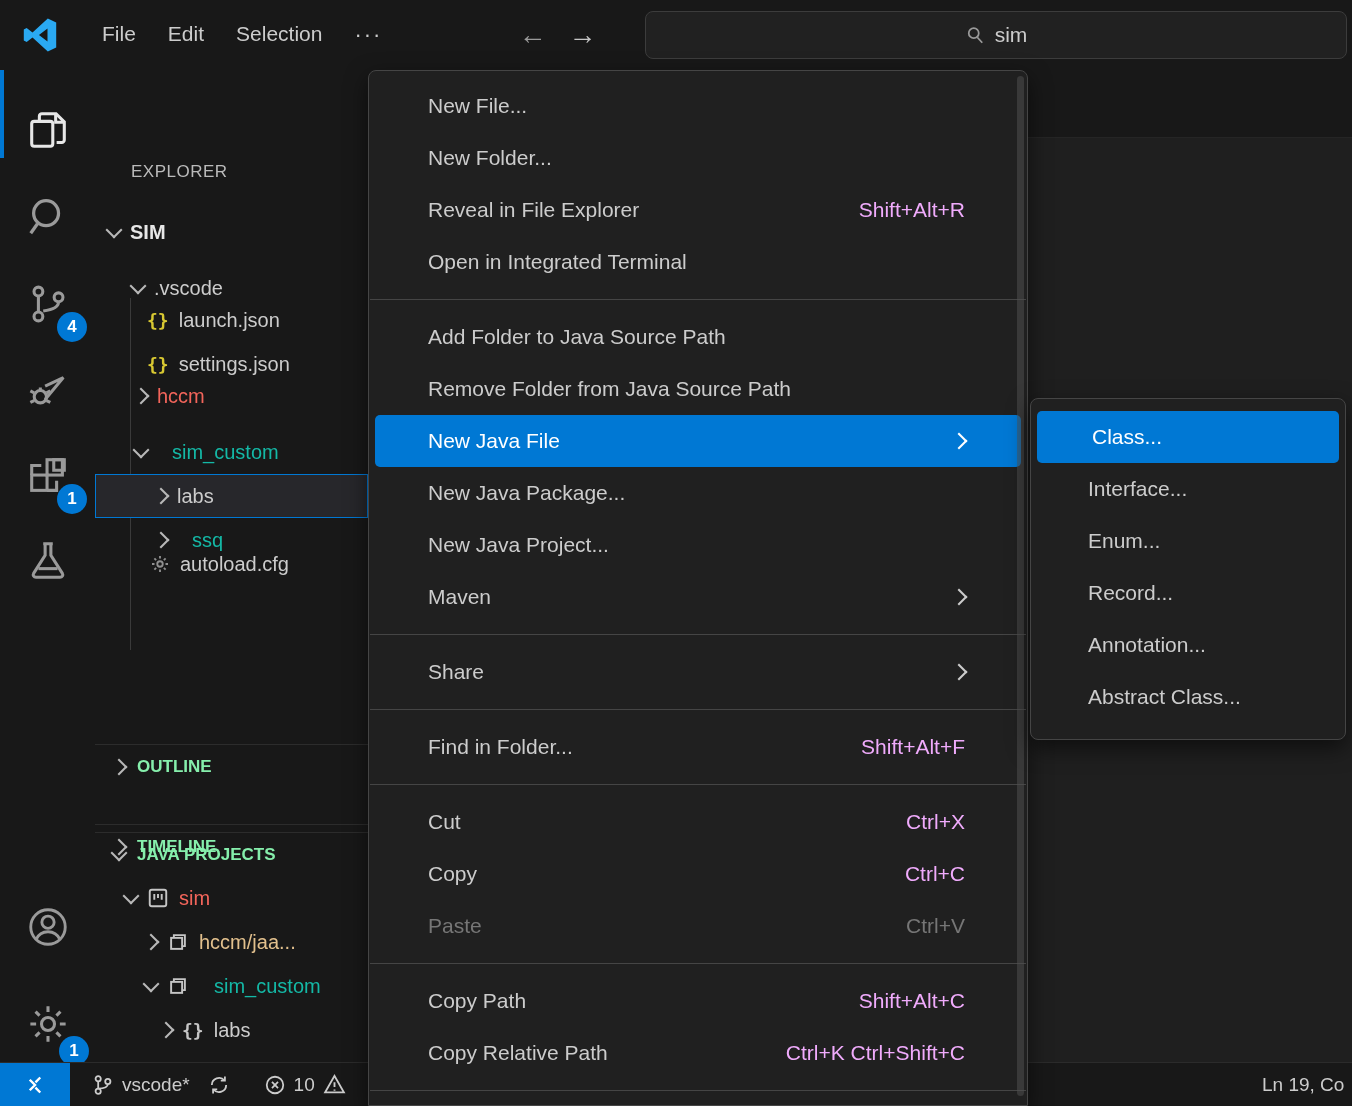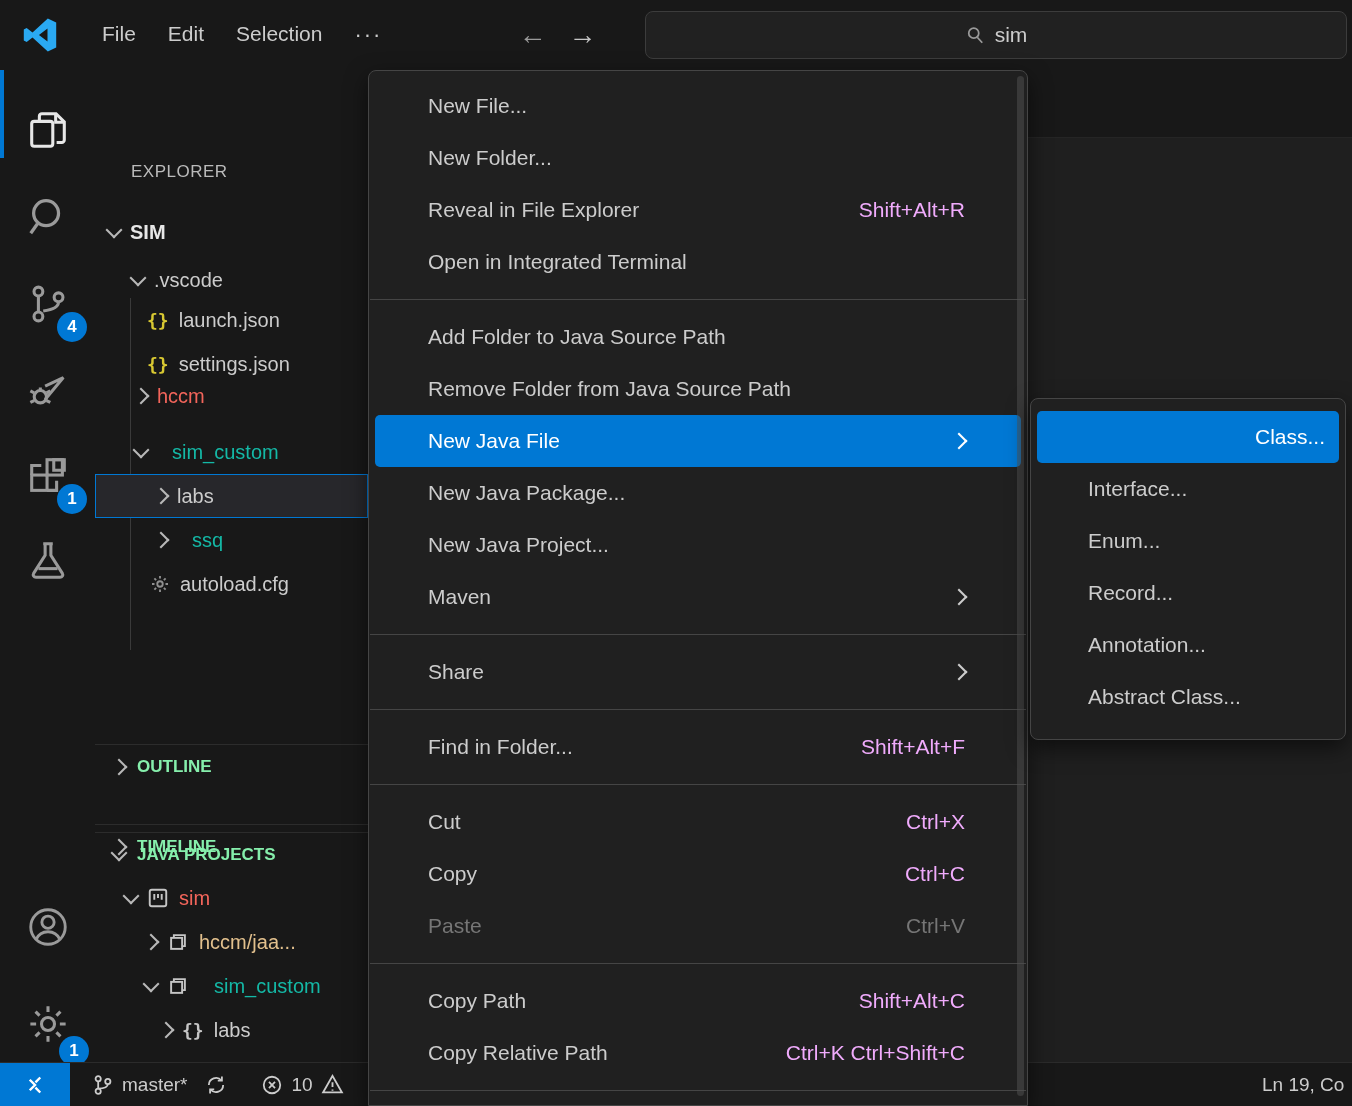--- a/index.html
+++ b/index.html
@@ -60,21 +60,21 @@
   .mi .subarrow{margin-left:auto;width:10px;height:10px;border-right:2px solid #cccccc;border-bottom:2px solid #cccccc;transform:rotate(-45deg);}
   .mi.active{background:#0078d4;border-radius:5px;margin:0 6px;padding:0 56px 0 53px;color:#ffffff;}
   .mi.active .subarrow{border-color:#ffffff;}
   .mi.disabled,.mi.disabled .sc{color:#767676;align-items:center;}
   .msep{height:1px;background:#454545;margin:11px 1px;}
   
   .submenu{position:absolute;left:1030px;top:398px;width:316px;height:342px;background:#202020;
            border:1px solid #454545;border-radius:8px;box-shadow:0 8px 22px rgba(0,0,0,.55);
            box-sizing:border-box;padding-top:12px;z-index:11;}
   .smi{height:52px;display:flex;align-items:center;padding:0 20px 0 57px;font-size:21px;color:#cccccc;}
-  .smi.active{background:#0078d4;border-radius:5px;margin:0 6px;padding:0 14px 0 55px;color:#ffffff;justify-content:flex-end;}
+  .smi.active{background:#0078d4;border-radius:5px;margin:0 6px;padding:0 14px 0 55px;color:#ffffff;}
   
   .statusbar{position:absolute;left:0;top:1062px;width:1352px;height:44px;background:#181818;border-top:1px solid #2b2b2b;
              display:flex;align-items:center;font-size:19px;color:#cccccc;box-sizing:border-box;z-index:5;}
   .remote{width:70px;height:44px;background:#0078d4;display:flex;align-items:center;justify-content:center;flex:0 0 auto;}
   .sbgroup{display:flex;align-items:center;gap:8px;padding:0 10px;height:44px;}
   .lncol{position:absolute;left:1262px;top:0;height:44px;display:flex;align-items:center;white-space:nowrap;}
   svg{display:block;}
 </style>
 </head>
 <body>
@@ -169,21 +169,21 @@
   <div class="sidebar">
     <div class="sbheader">EXPLORER</div>
 
     <div class="guide" style="left:35px;top:228px;height:352px"></div>
 
     <div class="trow" style="top:140px;padding-left:13px">
       <span class="chev down"></span>
         <span class="gap"></span>
       <span class="tlabel bold">SIM</span>
     </div>
-    <div class="trow" style="top:188px;padding-left:37px">
+    <div class="trow" style="top:196px;padding-left:37px">
       <span class="chev down"></span>
         <span class="gap"></span>
       <span class="tlabel">.vscode</span>
     </div>
     <div class="trow" style="top:228px;padding-left:52px">
       <span class="braces yel ticon">{}</span>
         <span class="gap"></span>
       <span class="tlabel">launch.json</span>
     </div>
     <div class="trow" style="top:272px;padding-left:52px">
@@ -204,21 +204,21 @@
     <div class="trow sel" style="top:404px;padding-left:60px">
       <span class="chev right"></span>
         <span class="gap"></span>
       <span class="tlabel">labs</span>
     </div>
     <div class="trow" style="top:448px;padding-left:60px">
       <span class="chev right"></span>
         <span class="gap"></span>
       <span class="tlabel c-yel">ssq</span>
     </div>
-    <div class="trow" style="top:492px;padding-left:55px">
+    <div class="trow" style="top:472px;padding-left:55px">
       <span class="ticon">
         <svg width="20" height="20" viewBox="0 0 16 16" fill="none" stroke="#8f8f8f" stroke-width="1.5">
           <circle cx="8" cy="8" r="2.2"></circle>
           <path d="M8 1.6v2M8 12.4v2M1.6 8h2M12.4 8h2M3.5 3.5l1.4 1.4M11.1 11.1l1.4 1.4M12.5 3.5l-1.4 1.4M4.9 11.1l-1.4 1.4"></path>
         </svg>
       </span>
         <span class="gap"></span>
       <span class="tlabel">autoload.cfg</span>
     </div>
 
@@ -412,21 +412,21 @@
         <path d="M4.5 4.5 8 8l-3.5 3.5M11.5 3 8.3 6.2M11.5 13 8.3 9.8"></path>
       </svg>
     </div>
     <div class="sbgroup" style="margin-left:12px">
       <svg width="22" height="22" viewBox="0 0 16 16" fill="none" stroke="#cccccc" stroke-width="1.3">
         <circle cx="4.5" cy="3.5" r="1.9"></circle>
           <circle cx="4.5" cy="12.5" r="1.9"></circle>
           <circle cx="11.5" cy="5.5" r="1.9"></circle>
         <path d="M4.5 5.4v5.2M11.5 7.4c0 2.6-4 3.1-7 3.3"></path>
       </svg>
-      <span>master*</span>
+      <span>vscode*</span>
       <svg width="22" height="22" viewBox="0 0 16 16" fill="none" stroke="#cccccc" stroke-width="1.3" style="margin-left:10px">
         <path d="M13.2 8A5.2 5.2 0 0 1 4 11.3M2.8 8A5.2 5.2 0 0 1 12 4.7"></path>
         <path d="M12.3 1.8v3h-3M3.7 14.2v-3h3"></path>
       </svg>
     </div>
     <div class="sbgroup" style="margin-left:14px">
       <svg width="22" height="22" viewBox="0 0 16 16" fill="none" stroke="#cccccc" stroke-width="1.3">
         <circle cx="8" cy="8" r="6"></circle>
           <path d="M5.8 5.8l4.4 4.4M10.2 5.8l-4.4 4.4"></path>
       </svg>

